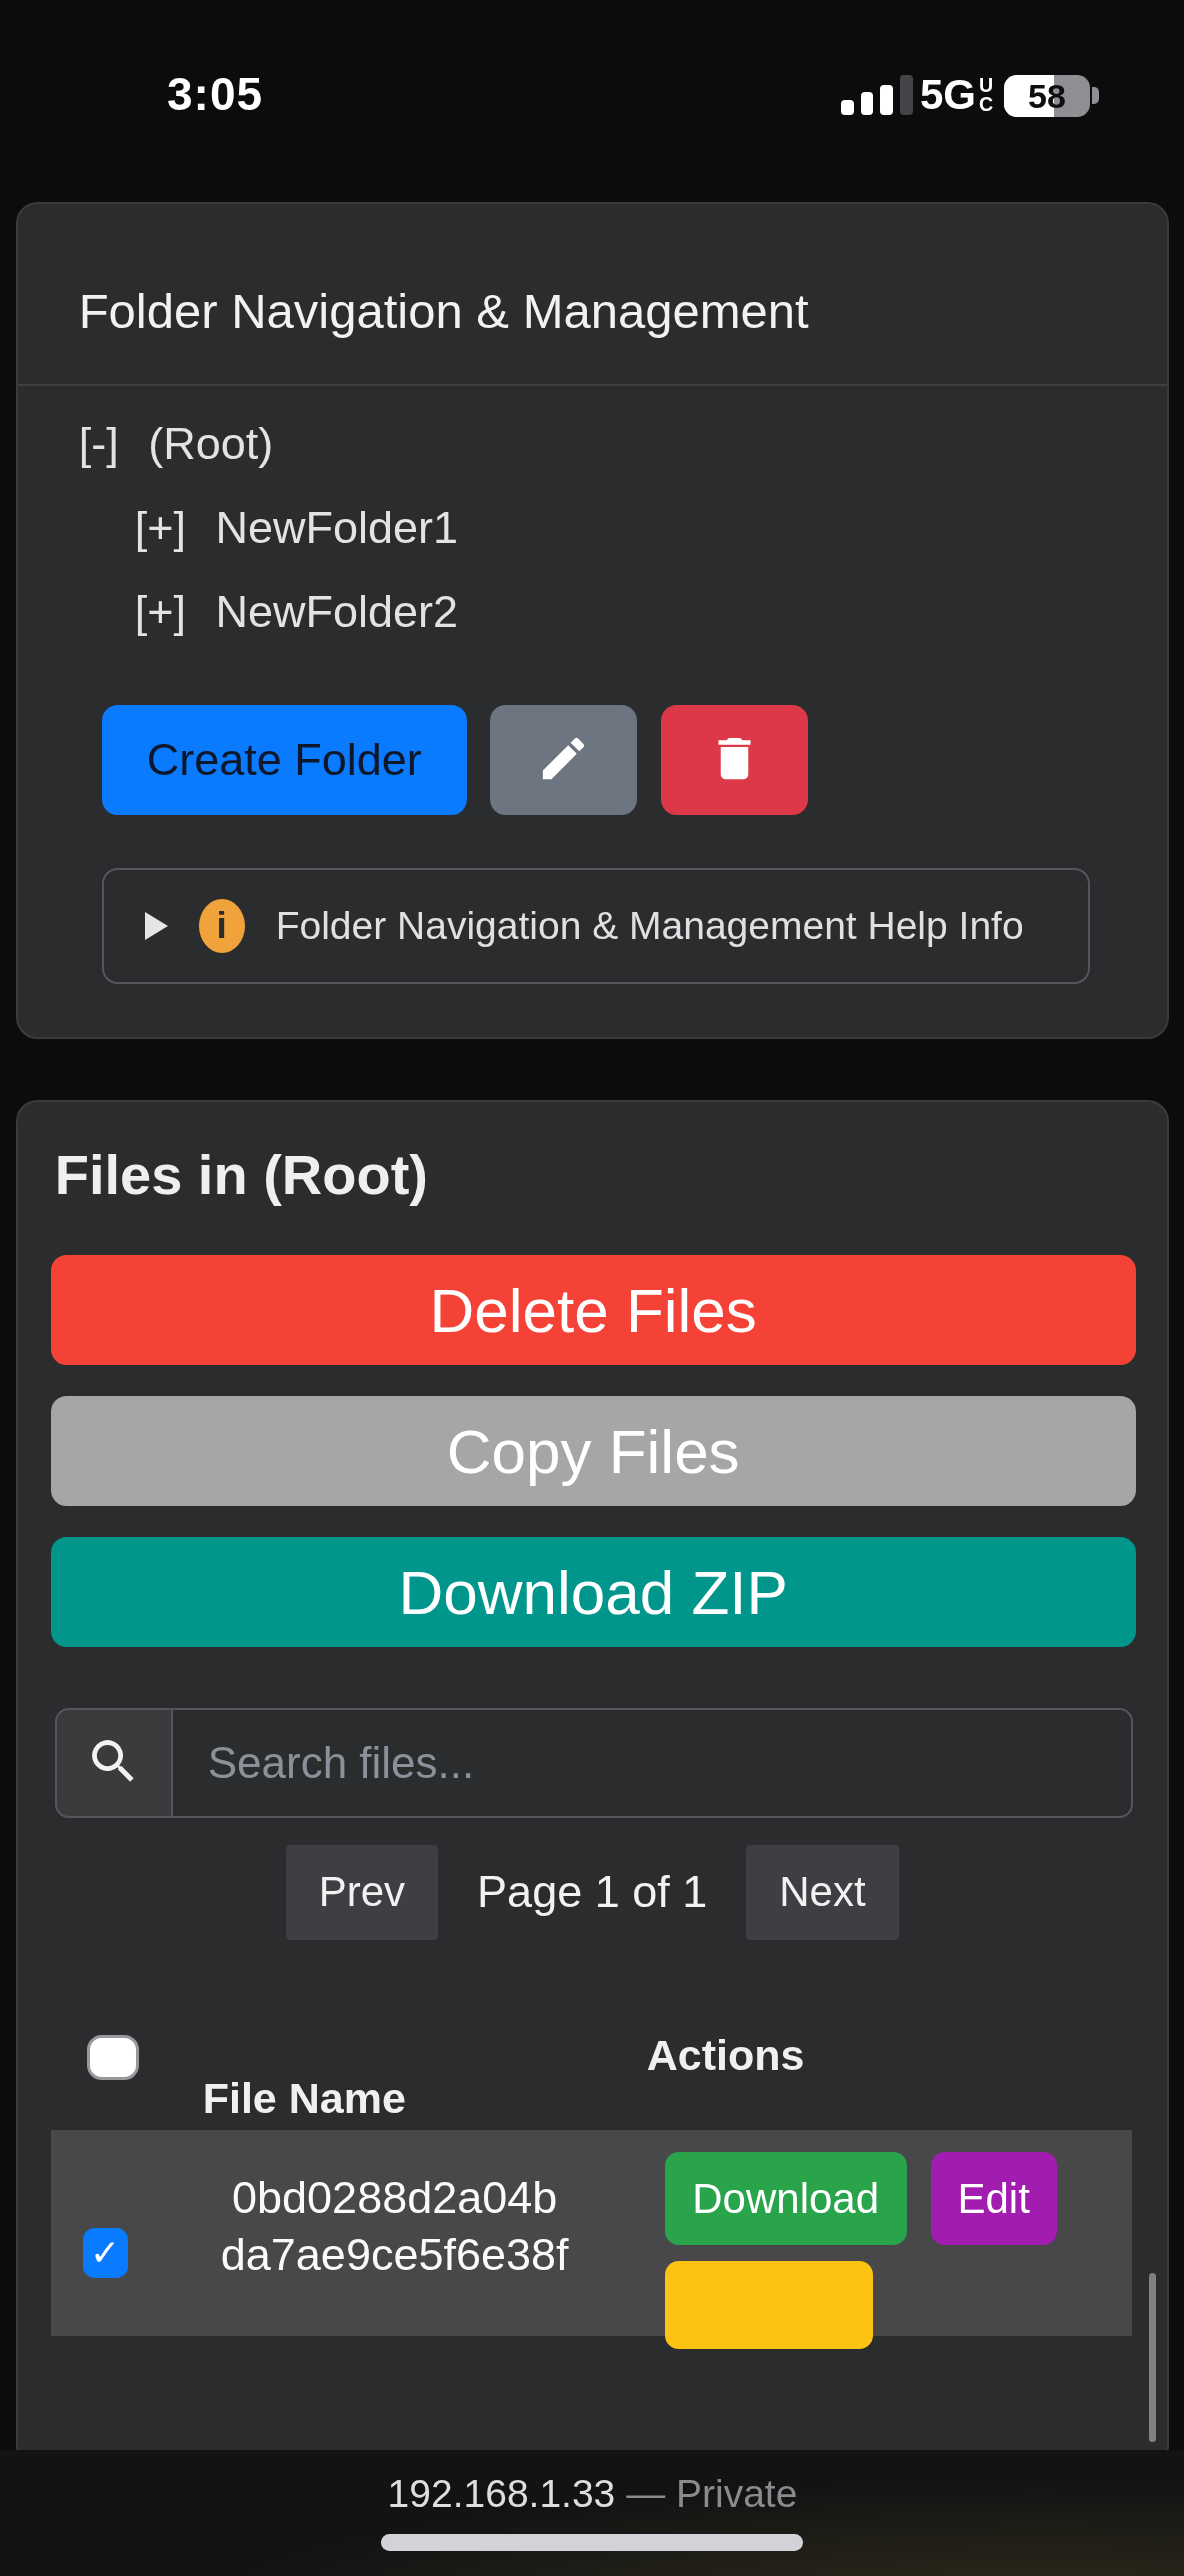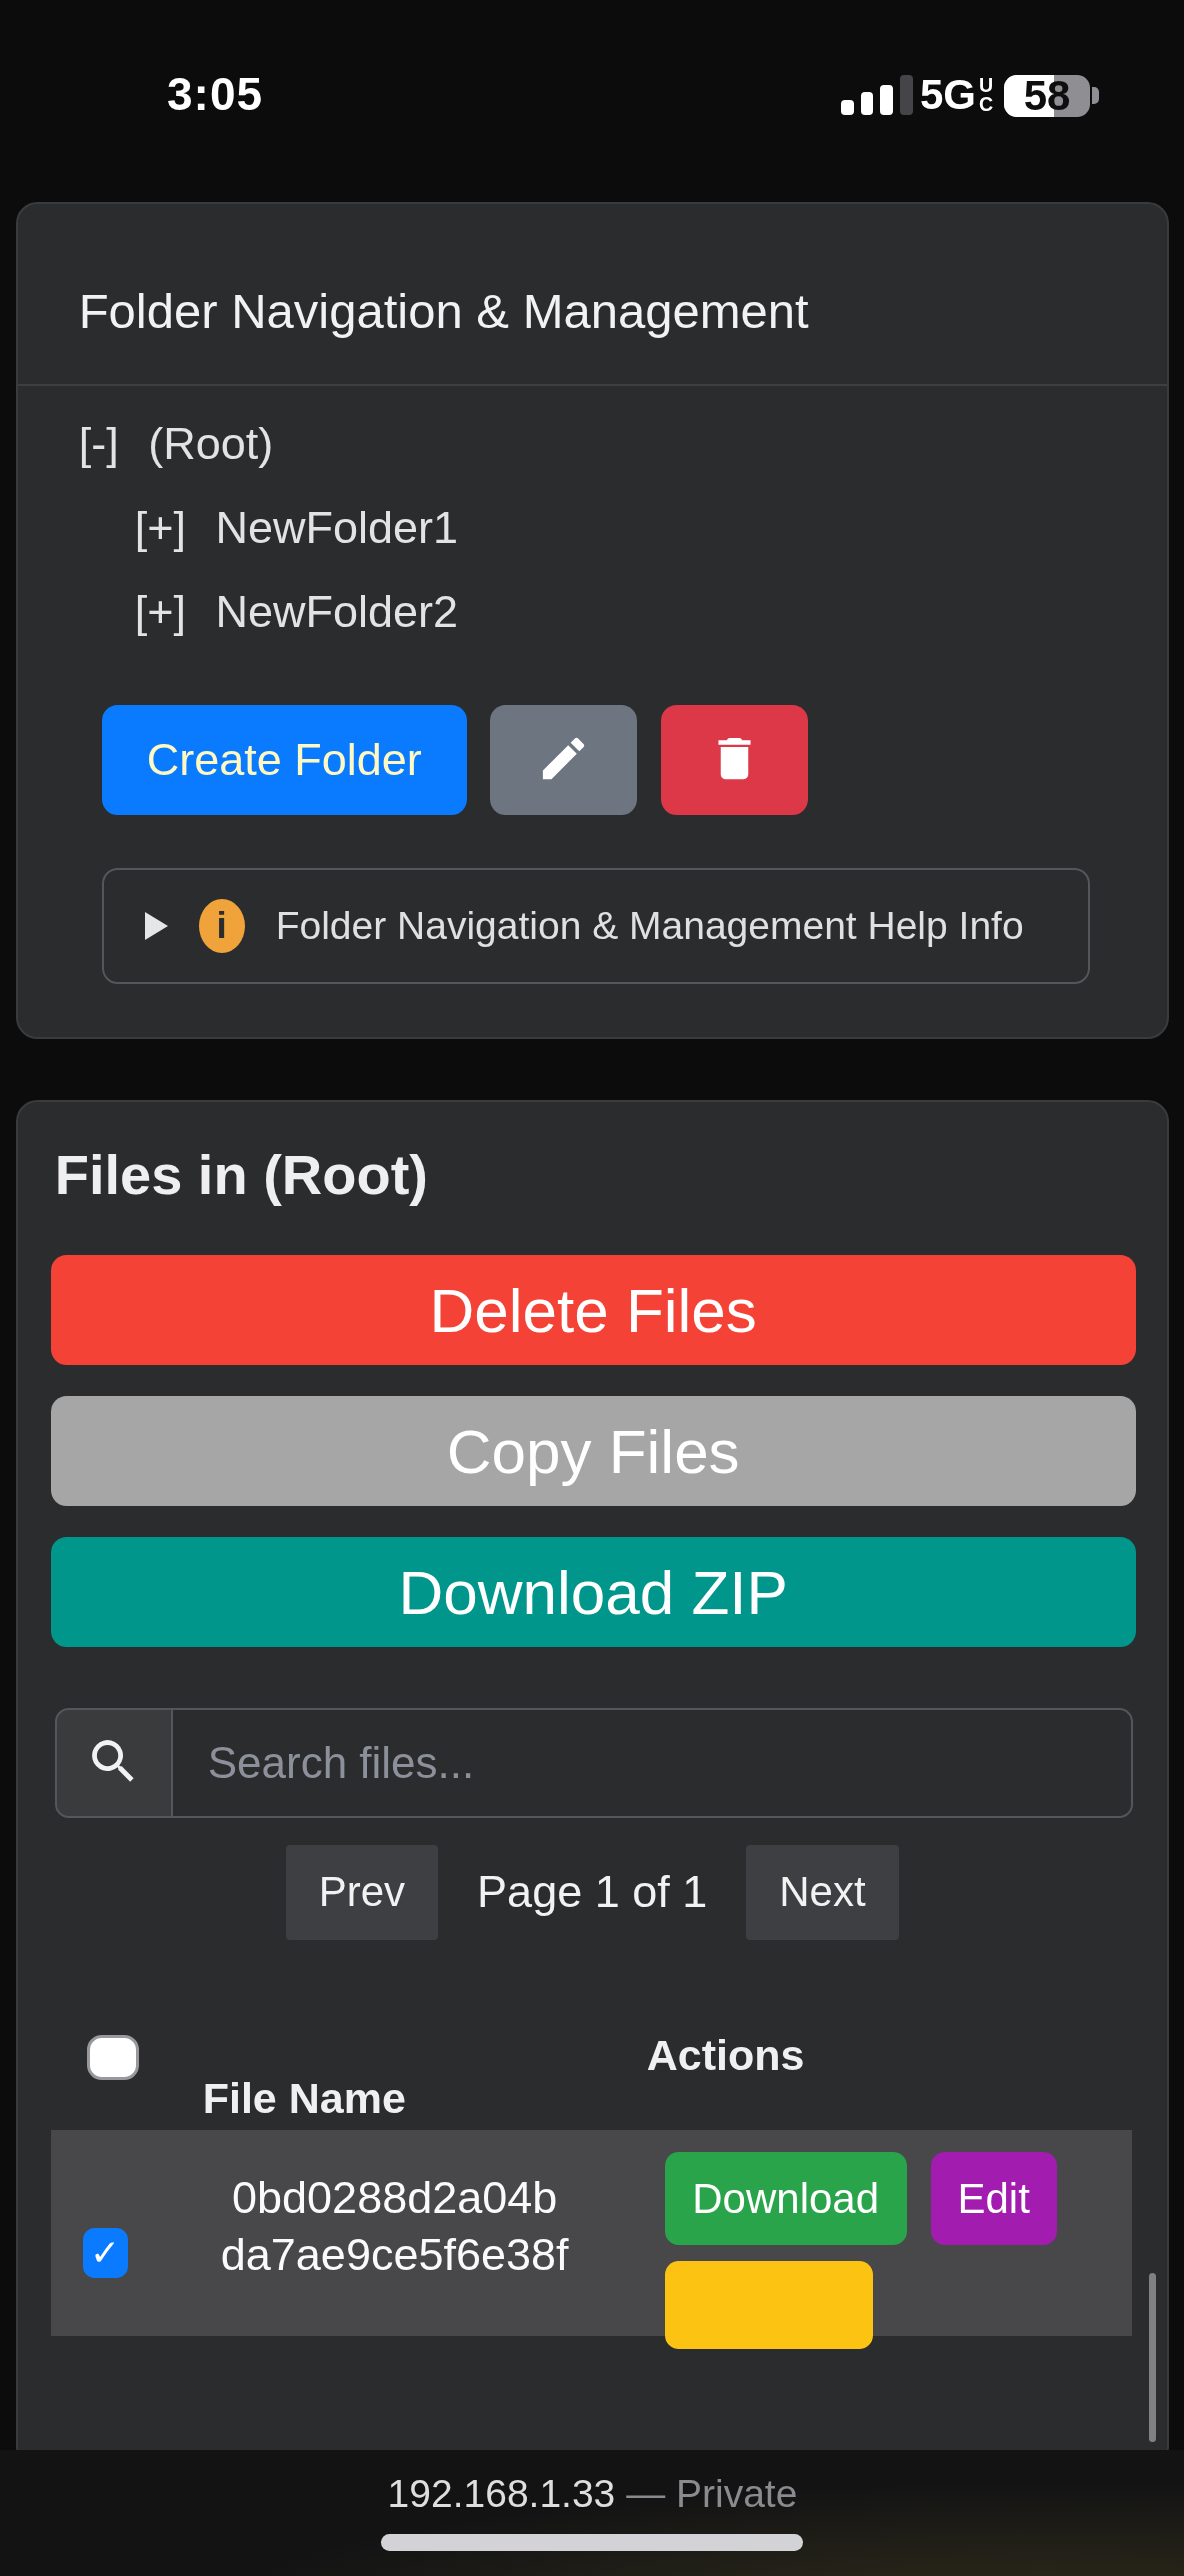--- a/index.html
+++ b/index.html
@@ -17,36 +17,36 @@
   .signal { position:absolute; left:841px; top:75px; display:flex; align-items:flex-end; gap:6.9px; height:40px; }
   .sigbar { width:12.8px; border-radius:3.9px; background:#ffffff; }
   .sigbar.b1{height:14.7px;} .sigbar.b2{height:22.6px;} .sigbar.b3{height:30px;}
   .sigbar.b4{height:40px; background:#454549;}
   .net { position:absolute; left:920px; top:73px; display:flex; align-items:flex-start; }
   .net-main { font-size:42px; font-weight:600; color:#fff; line-height:43px; }
   .net-sub { display:flex; flex-direction:column; margin-left:2.9px; margin-top:2.9px; }
   .net-sub span { font-size:19.6px; font-weight:bold; line-height:18.7px; color:#fff; }
   .batt { position:absolute; left:1004px; top:75px; width:86px; height:42px; border-radius:12.8px; background:#8e8e93; overflow:hidden; }
   .batt-fill { position:absolute; left:0; top:0; bottom:0; background:#ffffff; }
-  .batt-num { position:absolute; inset:0; display:flex; align-items:center; justify-content:center; font-size:42px; font-weight:bold; color:#0e0e0e; }
+  .batt-num { position:absolute; inset:0; display:flex; align-items:center; justify-content:center; font-size:34px; font-weight:bold; color:#0e0e0e; }
   .batt-nub { position:absolute; left:1092px; top:87px; width:6.9px; height:16.7px; background:#8e8e93; border-radius:0 4.9px 4.9px 0; }
 
   
   .card { position:absolute; left:15.7px; width:1153px; background:#2b2c2e; border:2px solid #3a3b3d; border-radius:21.6px; overflow:hidden; }
   .card1 { top:202px; height:837px; }
   .card2 { top:1100px; height:1368px; }
 
   .c1-title { margin:0; padding:79px 61px 45px; font-size:49px; font-weight:normal; color:#f2f2f4; border-bottom:2px solid #3e3f41; }
 
   .tree { padding:15.7px 61px 0; }
   .tree-item { display:flex; align-items:center; gap:29.5px; height:84px; font-size:45px; color:#e3e3e5; }
   .tree-item.child { margin-left:56px; }
 
   .fbtn-row { margin:51px 0 0 84px; display:flex; gap:23.6px; }
-  .btn-create { height:110px; padding:16px 45px; background:#0a7bff; border:none; border-radius:15.7px; color:#fef9c3; font-size:45px; }
+  .btn-create { height:110px; padding:16px 45px; background:#0a7bff; border:none; border-radius:15.7px; color:#0f172a; font-size:45px; }
   .btn-icon { height:110px; width:147px; border:none; border-radius:15.7px; display:flex; align-items:center; justify-content:center; }
   .btn-pencil { background:#6d7580; }
   .btn-trash { background:#dc3848; }
   .btn-icon svg { width:55px; height:55px; fill:#ffffff; }
 
   .help-box { margin:53px 77px 0 84px; height:116px; border:2px solid #55565a; border-radius:15.7px; display:flex; align-items:center; padding:0 41px; gap:31px; }
   .tri { width:0; height:0; border-left:23.6px solid #e6e6e8; border-top:14.7px solid transparent; border-bottom:14.7px solid transparent; flex:none; }
   .info-badge { width:46px; height:54px; background:#f1a33b; border-radius:50%; display:flex; align-items:center; justify-content:center; color:#2b2c2e; font-weight:bold; font-size:37px; flex:none; }
   .help-label { font-size:39px; color:#e0e0e2; white-space:nowrap; }
 

